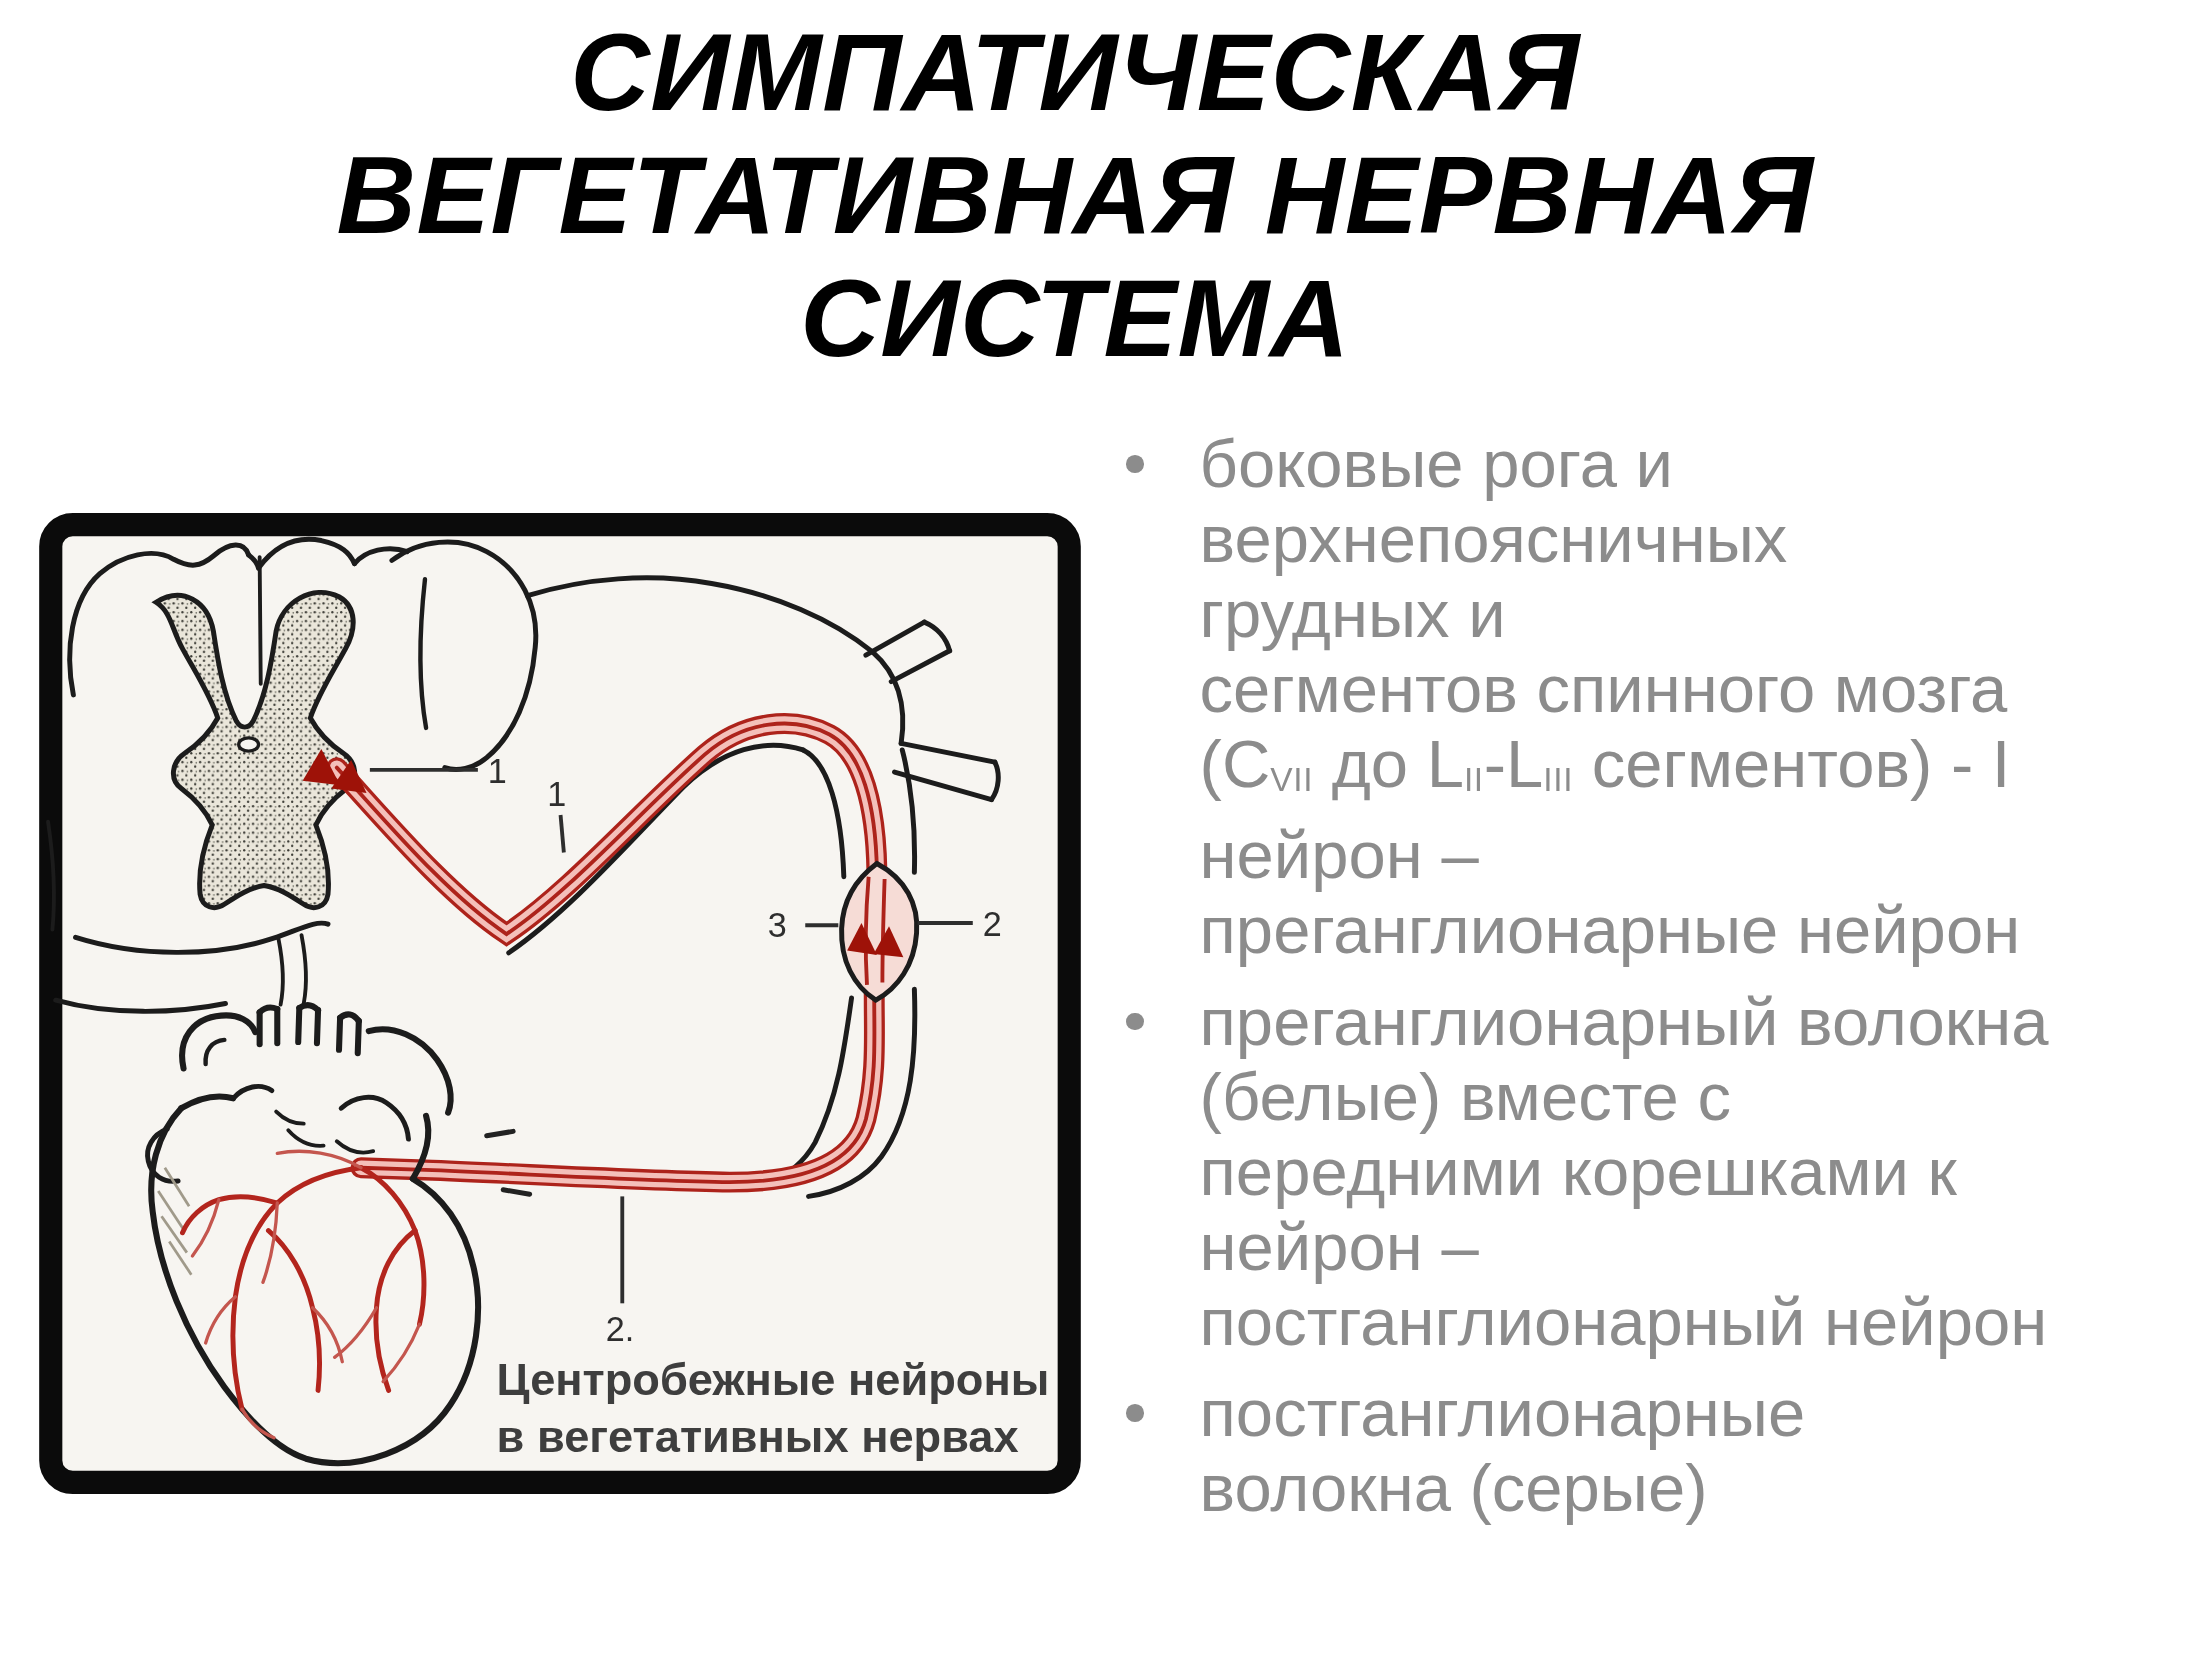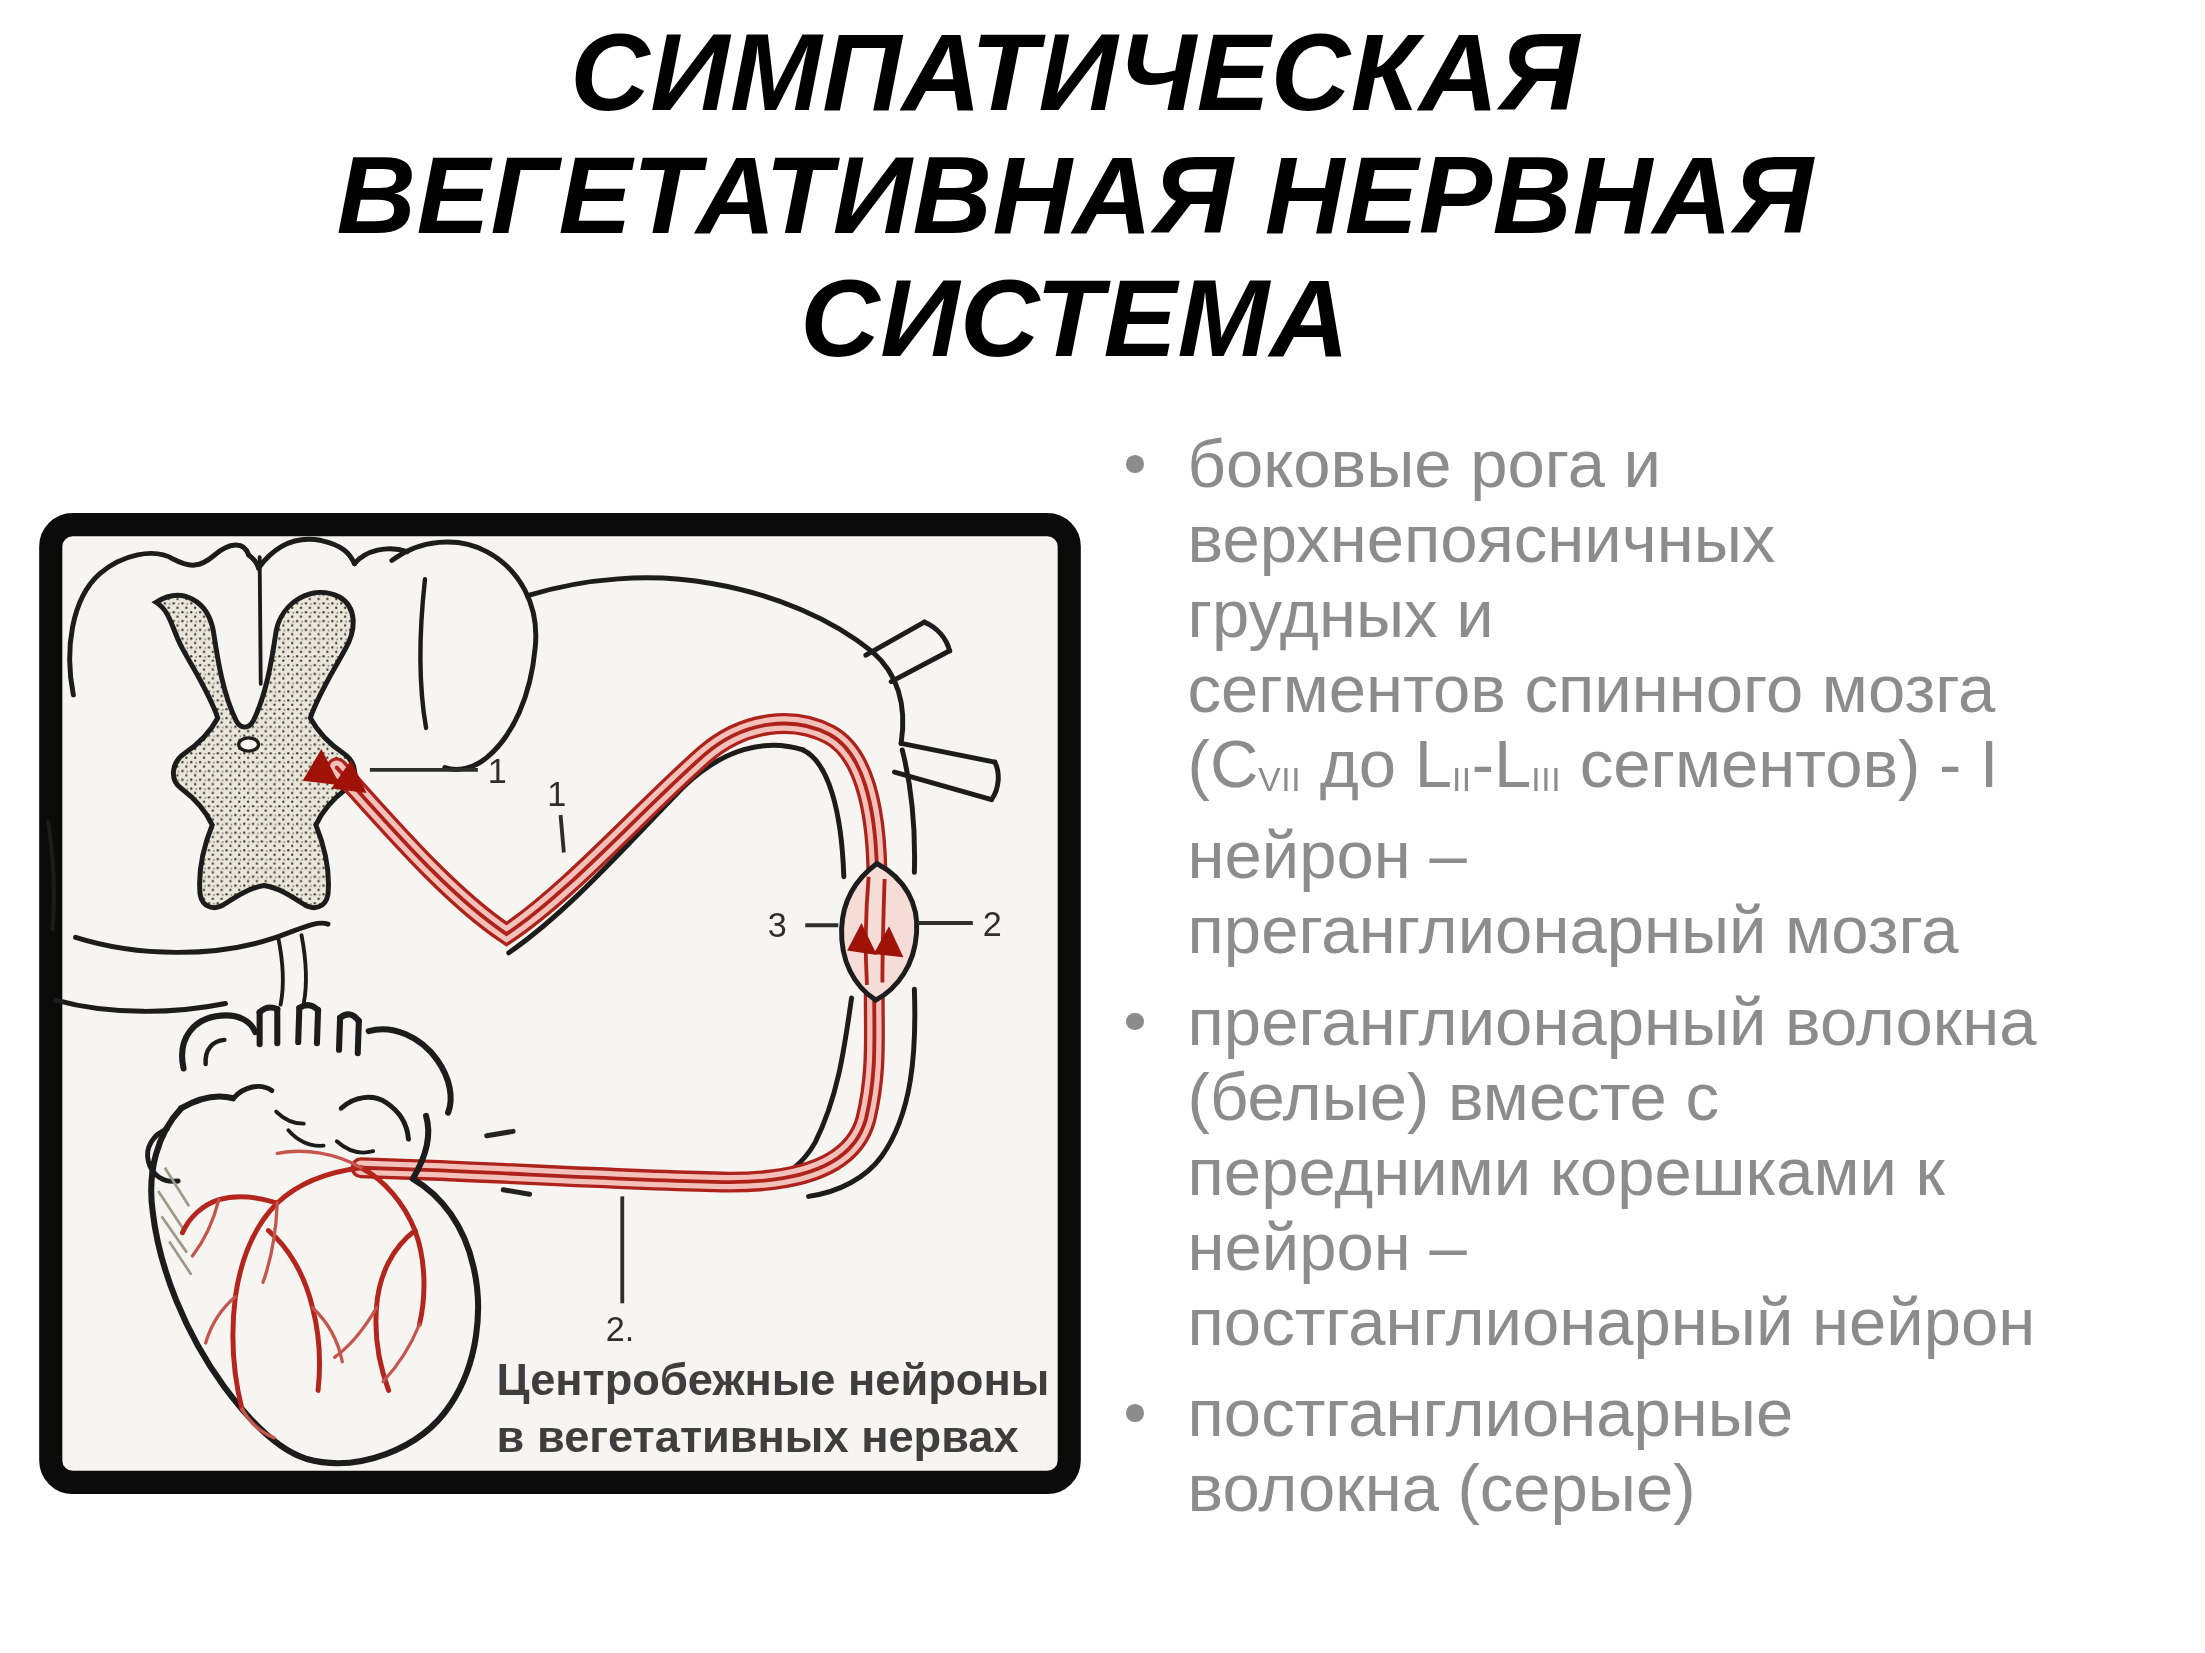--- a/index.html
+++ b/index.html
@@ -18,21 +18,21 @@
   .tline{display:block;white-space:nowrap;}
   .diagram{position:absolute;left:39px;top:513px;width:1042px;height:981px;margin:0;}
   .diagram svg{display:block;}
   .bullets{
     position:absolute;left:1126px;top:426px;width:1059px;
     color:#8c8c8c;font-size:67px;line-height:75px;
   }
   .bullet{display:flex;align-items:flex-start;}
   .bullet + .bullet{margin-top:16.5px;}
   .dot{flex:none;width:17.6px;height:17.6px;border-radius:50%;background:#8c8c8c;margin:29px 0 0 0;}
-  .btext{margin-left:44px;}
+  .btext{margin-left:56px;}
   .bline{white-space:nowrap;}
   .sub{font-size:0.5em;vertical-align:-0.12em;letter-spacing:0.6px;text-align:right;}
 </style>
 </head>
 <body>
 
 <div class="slide">
 
   <h1 class="title">
     <span class="tline">СИМПАТИЧЕСКАЯ</span>
@@ -205,21 +205,21 @@
   <div class="bullets">
       <div class="bullet">
         <span class="dot"></span>
         <div class="btext">
           <div class="bline"><span>боковые рога и</span></div>
           <div class="bline"><span>верхнепоясничных</span></div>
           <div class="bline"><span>грудных и</span></div>
           <div class="bline"><span>сегментов спинного мозга</span></div>
           <div class="bline"><span>(C</span><span class="sub">VII</span><span> до L</span><span class="sub">II</span><span>-L</span><span class="sub">III</span><span> сегментов) - I</span></div>
           <div class="bline"><span>нейрон –</span></div>
-          <div class="bline"><span>преганглионарный мозга</span></div>
+          <div class="bline"><span>преганглионарные нейрон</span></div>
         </div>
       </div>
       <div class="bullet">
         <span class="dot"></span>
         <div class="btext">
           <div class="bline"><span>преганглионарный волокна</span></div>
           <div class="bline"><span>(белые) вместе с</span></div>
           <div class="bline"><span>передними корешками к</span></div>
           <div class="bline"><span>нейрон –</span></div>
           <div class="bline"><span>постганглионарный нейрон</span></div>

